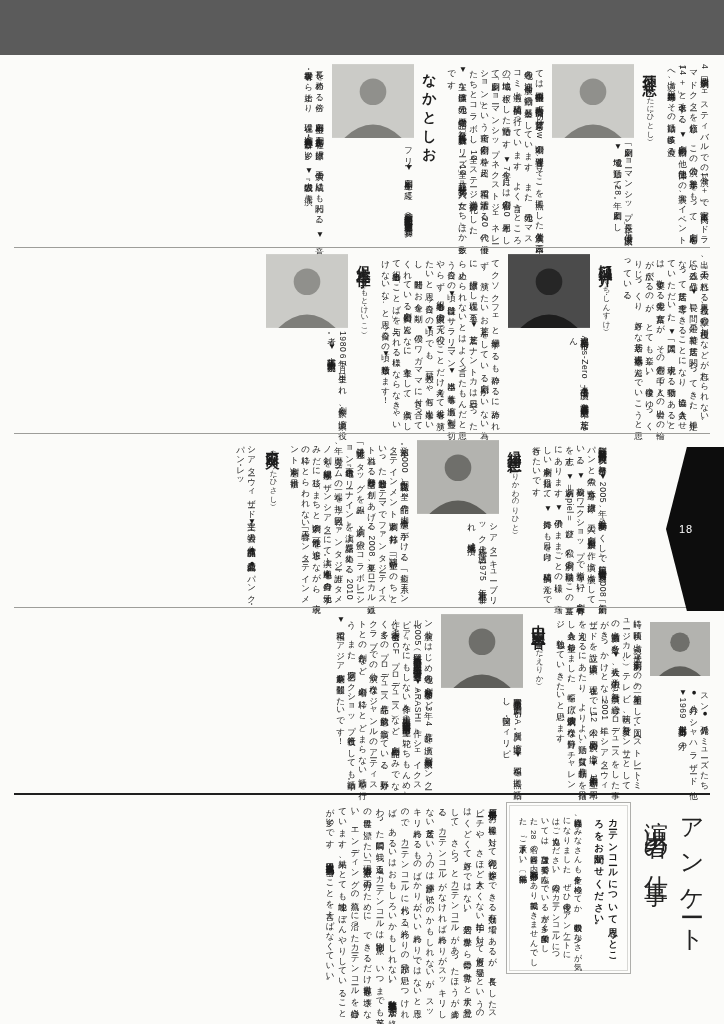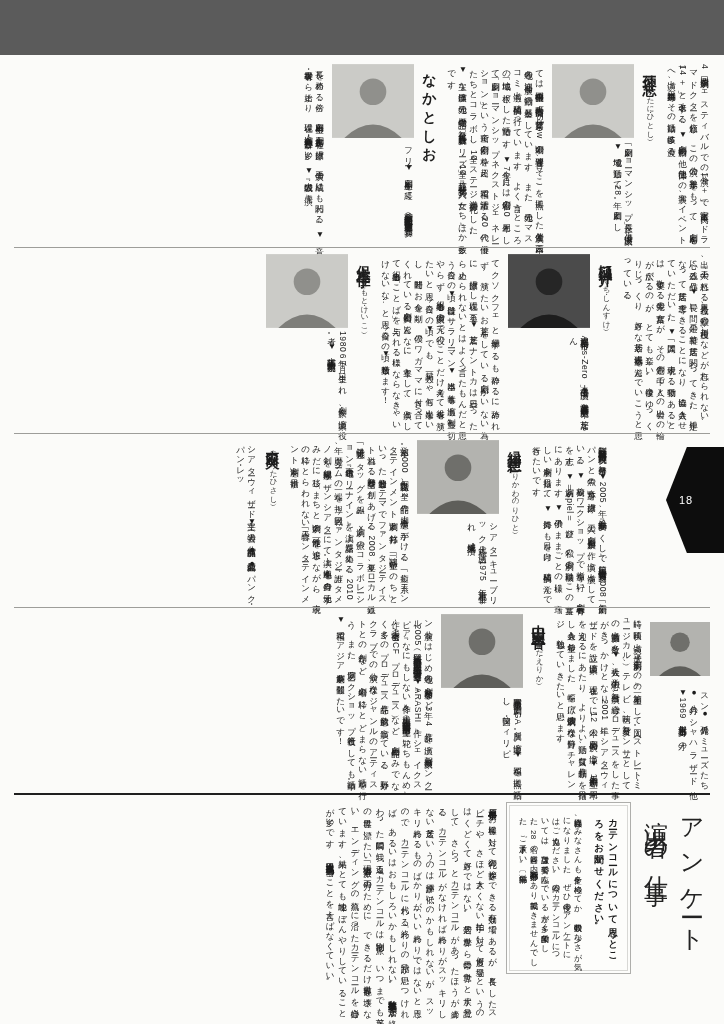--- a/index.html
+++ b/index.html
@@ -1,19 +1,19 @@
 <!DOCTYPE html>
 <html><head>
 <meta charset="utf-8">
 <style>
   html,body{margin:0;padding:0;background:#e8e8e6;}
   #page{position:relative;width:724px;height:1024px;background:#fbfbf9;overflow:hidden;
         font-family:"Liberation Sans",sans-serif;color:#1c1c1c;}
   .topband{position:absolute;top:0;left:0;width:724px;height:55px;background:#5b5b5b;}
-  .pagetab{position:absolute;top:447px;right:0;width:58px;height:106px;background:#0d0d0d;
+  .pagetab{position:absolute;top:447px;right:0;width:58px;height:164px;background:#0d0d0d;
            clip-path:polygon(36% 0,100% 0,100% 100%,36% 100%,0 50%);
            display:flex;align-items:center;}
   .pagetab span{color:#ffffff;font-size:11px;margin-left:13px;letter-spacing:1px;
                 font-family:"Liberation Sans",sans-serif;}
   .sep{position:absolute;left:14px;right:14px;height:1px;background:#9d9d9a;}
   .sep.heavy{height:2px;background:#1f1f1f;}
   .band{position:absolute;left:14px;display:flex;flex-direction:row-reverse;
         justify-content:flex-start;gap:7px;}
   .vtext{writing-mode:vertical-rl;text-orientation:mixed;font-size:8.5px;line-height:11px;
          letter-spacing:0.6px;text-align:justify;}

